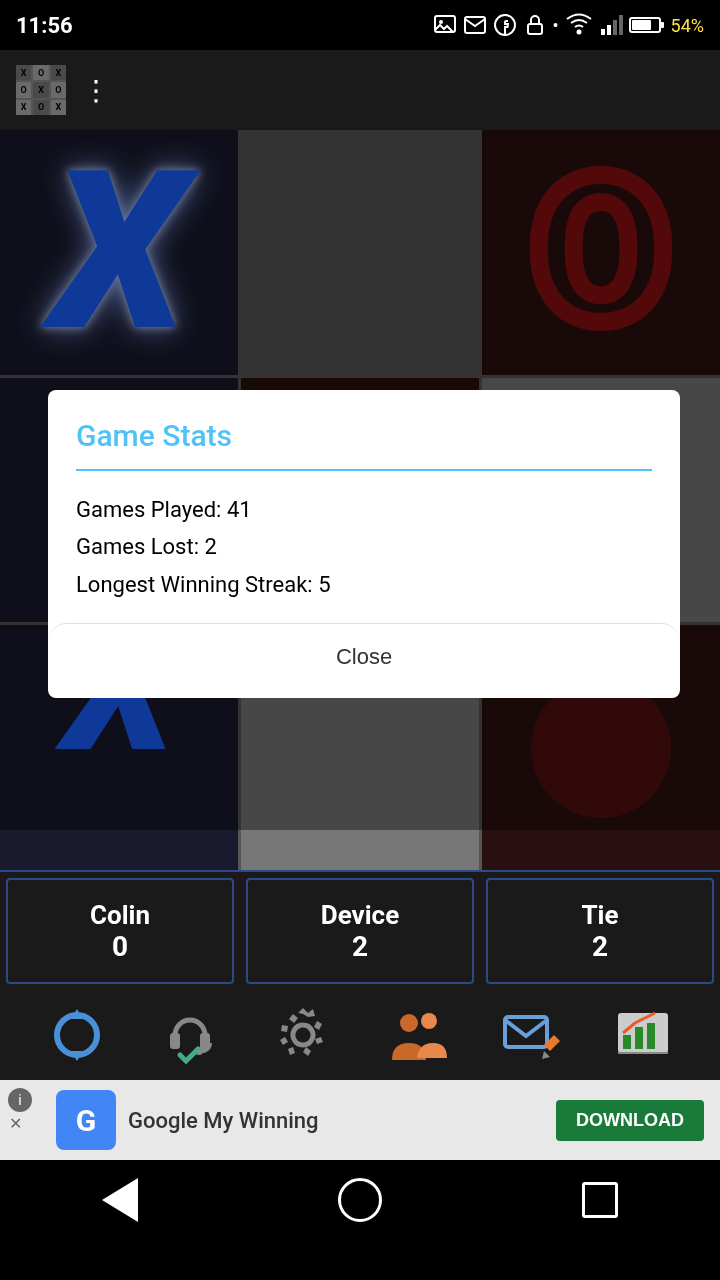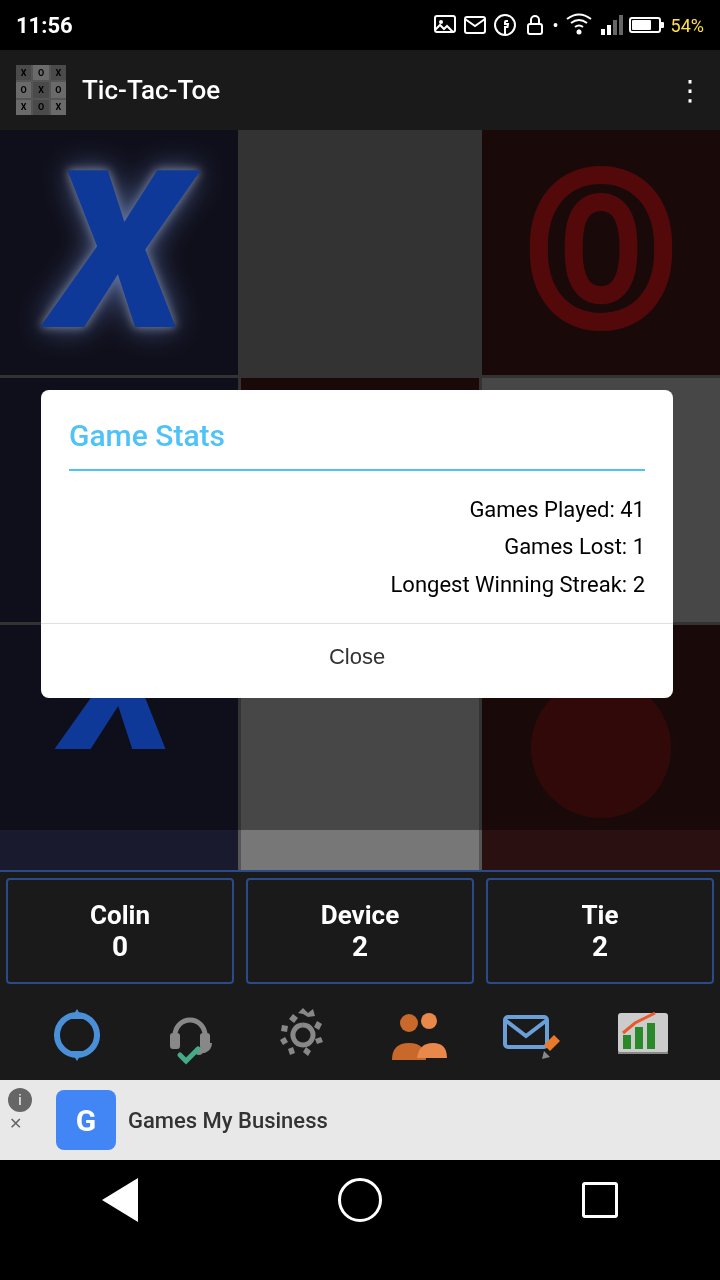--- a/index.html
+++ b/index.html
@@ -115,53 +115,53 @@
       width: 720px;
       height: 830px;
       background: rgba(0,0,0,0.4);
       z-index: 50;
     }
 
     
     .dialog {
       position: absolute;
       top: 390px;
-      left: 41px;
+      left: 48px;
       width: 632px;
       background: #fff;
       border-radius: 8px;
       z-index: 200;
       padding: 0;
       overflow: hidden;
     }
     .dialog-title {
       color: #4fc3f7;
       font-size: 30px;
       font-weight: 500;
       padding: 28px 28px 16px 28px;
     }
     .dialog-divider {
       height: 2px;
       background: #4fc3f7;
       margin: 0 28px;
     }
     .dialog-content {
       padding: 20px 28px;
-      text-align: right;
     }
     .dialog-content p {
       font-size: 22px;
       color: #000;
       line-height: 1.7;
     }
     .dialog-actions {
       padding: 12px 28px 20px 28px;
       display: flex;
       justify-content: center;
       border-top: 1px solid #e0e0e0;
+      border-radius: 19px;
     }
     .dialog-close-btn {
       color: #333;
       font-size: 22px;
       font-weight: 500;
       background: none;
       border: none;
       cursor: pointer;
       padding: 8px 24px;
     }
@@ -385,21 +385,20 @@
     <div class="ttt-cell" style="background:#4a4a4a;">X</div>
     <div class="ttt-cell" style="background:#6a6a6a;">O</div>
     <div class="ttt-cell" style="background:#4a4a4a;">X</div>
     <div class="ttt-cell" style="background:#6a6a6a;">O</div>
     <div class="ttt-cell" style="background:#4a4a4a;">X</div>
     <div class="ttt-cell" style="background:#6a6a6a;">O</div>
     <div class="ttt-cell" style="background:#6a6a6a;">X</div>
     <div class="ttt-cell" style="background:#4a4a4a;">O</div>
     <div class="ttt-cell" style="background:#6a6a6a;">X</div>
   </div>
-  <span class="app-bar-title">Tic-Tac-Toe</span>
   <span class="app-bar-menu">⋮</span>
 </div>
 
 <div class="game-board">
 
   <div class="cell" style="background:#1a1a2e;">
     <span class="x-symbol">X</span>
   </div>
   <div class="cell cell-dark"></div>
   <div class="cell" style="background:#2a1010;">
@@ -423,22 +422,22 @@
   </div>
 </div>
 
 <div class="dialog-overlay"></div>
 
 <div class="dialog">
   <div class="dialog-title">Game Stats</div>
   <div class="dialog-divider"></div>
   <div class="dialog-content">
     <p>Games Played: 41</p>
-    <p>Games Lost: 1</p>
-    <p>Longest Winning Streak: 2</p>
+    <p>Games Lost: 2</p>
+    <p>Longest Winning Streak: 5</p>
   </div>
   <div class="dialog-actions">
     <button class="dialog-close-btn">Close</button>
   </div>
 </div>
 
 <div class="score-panel">
   <div class="score-item">
     <span class="score-name">Colin</span>
     <span class="score-value">0</span>
@@ -521,21 +520,22 @@
     </svg>
   </div>
 </div>
 
 <div class="ad-banner">
   <div class="ad-info">i</div>
   <div style="position:absolute; top:34px; left:9px; color:#666; font-size:16px; cursor:pointer;">✕</div>
   <div class="ad-logo">
     <span class="ad-logo-text">G</span>
   </div>
-  <span class="ad-text">Games My Business</span>
+  <span class="ad-text">Google My Winning</span>
+  <button class="ad-download-btn">DOWNLOAD</button>
 </div>
 
 <div class="nav-bar">
   <div class="nav-btn">
     <div class="nav-back"></div>
   </div>
   <div class="nav-btn">
     <div class="nav-home"></div>
   </div>
   <div class="nav-btn">

